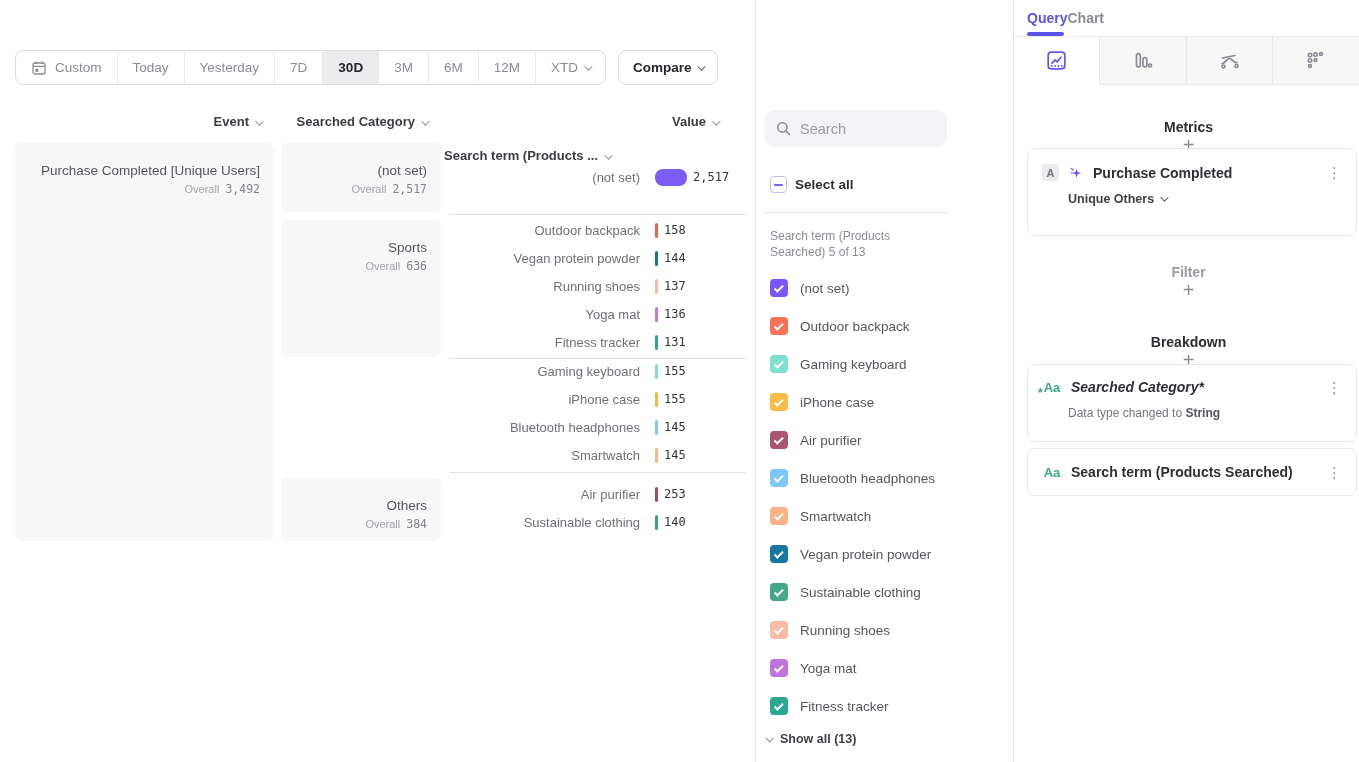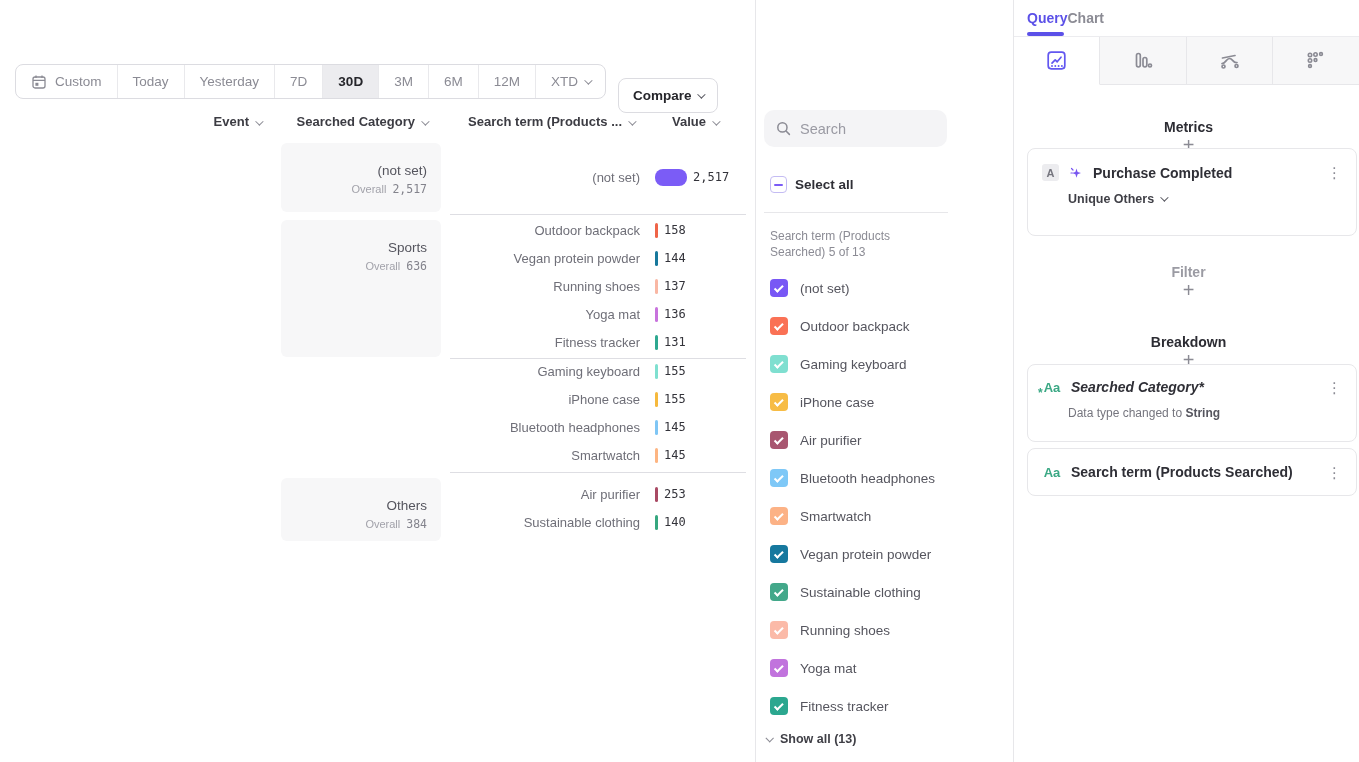--- a/index.html
+++ b/index.html
@@ -17,21 +17,21 @@
 
   
   .toolbar { position:absolute; left:15px; top:50px; display:flex; gap:12px; align-items:center; }
   .seg { display:flex; align-items:stretch; height:35px; border:1px solid #dcdce1; border-radius:8px; overflow:hidden; background:#fff; }
   .seg-item { display:flex; align-items:center; padding:0 15px; color:#8b8b94; font-size:13.5px;
     border-right:1px solid #e9e9ec; cursor:pointer; white-space:nowrap; }
   .seg-item:last-child { border-right:none; }
   .seg-item.active { background:#ececef; color:#26262b; font-weight:700; }
   .seg-item .cal { margin-right:8px; display:flex; }
   .btn { display:flex; align-items:center; height:35px; padding:0 14px; border:1px solid #dcdce1;
-    border-radius:8px; background:#fff; color:#26262b; font-weight:700; font-size:13.5px; cursor:pointer;margin-top:28px; }
+    border-radius:8px; background:#fff; color:#26262b; font-weight:700; font-size:13.5px; cursor:pointer; }
   .btn .chev { color:#55555e; }
   .bar-btn { position:absolute; left:862px; top:51px; gap:7px; }
 
   
   .thead { position:absolute; top:114px; height:22px; font-weight:700; color:#3c3c43; font-size:13px; }
   .thead > div { position:absolute; text-align:right; cursor:pointer; white-space:nowrap; }
   .thead .chev { color:#8b8b94; }
   .table-area { position:absolute; left:15px; top:143px; width:731px; height:400px; }
   .cell { position:absolute; background:#f7f7f8; border-radius:6px; text-align:right;
     padding:20px 14px 0 0; }
@@ -159,29 +159,35 @@
   <span class="chev"></span>
 </div>
 
 <div class="thead">
   <div style="left:15px; width:246px;">
     <span>Event</span><span class="chev"></span>
   </div>
   <div style="left:281px; width:146px;">
     <span>Searched Category</span><span class="chev"></span>
   </div>
-  <div style="left:448px; width:186px;">
+  <div style="left:424px; width:186px;margin-top:34px;">
     <span>Search term (Products ...</span><span class="chev"></span>
   </div>
   <div style="left:640px; width:78px;">
     <span>Value</span><span class="chev"></span>
   </div>
 </div>
 
 <div class="table-area" id="table-area">
+  <div class="cell" style="left:0; top:0; width:259px; height:398px;">
+    <div class="cname">Purchase Completed [Unique Users]</div>
+    <div class="coverall">
+      <span>Overall</span><span class="num">3,492</span>
+    </div>
+  </div>
 
 <div class="cell" style="left: 266px; top: 0px; width: 160px; height: 69px;">
       <div class="cname">(not set)</div>
       <div class="coverall"><span>Overall</span><span class="num">2,517</span></div>
     </div>
     <div class="trow" style="top: 20px;">
       <span class="tlabel">(not set)</span>
       <span class="tbar wide" style="background: rgb(123, 92, 246);"></span>
       <span class="tval num">2,517</span>
     </div>

